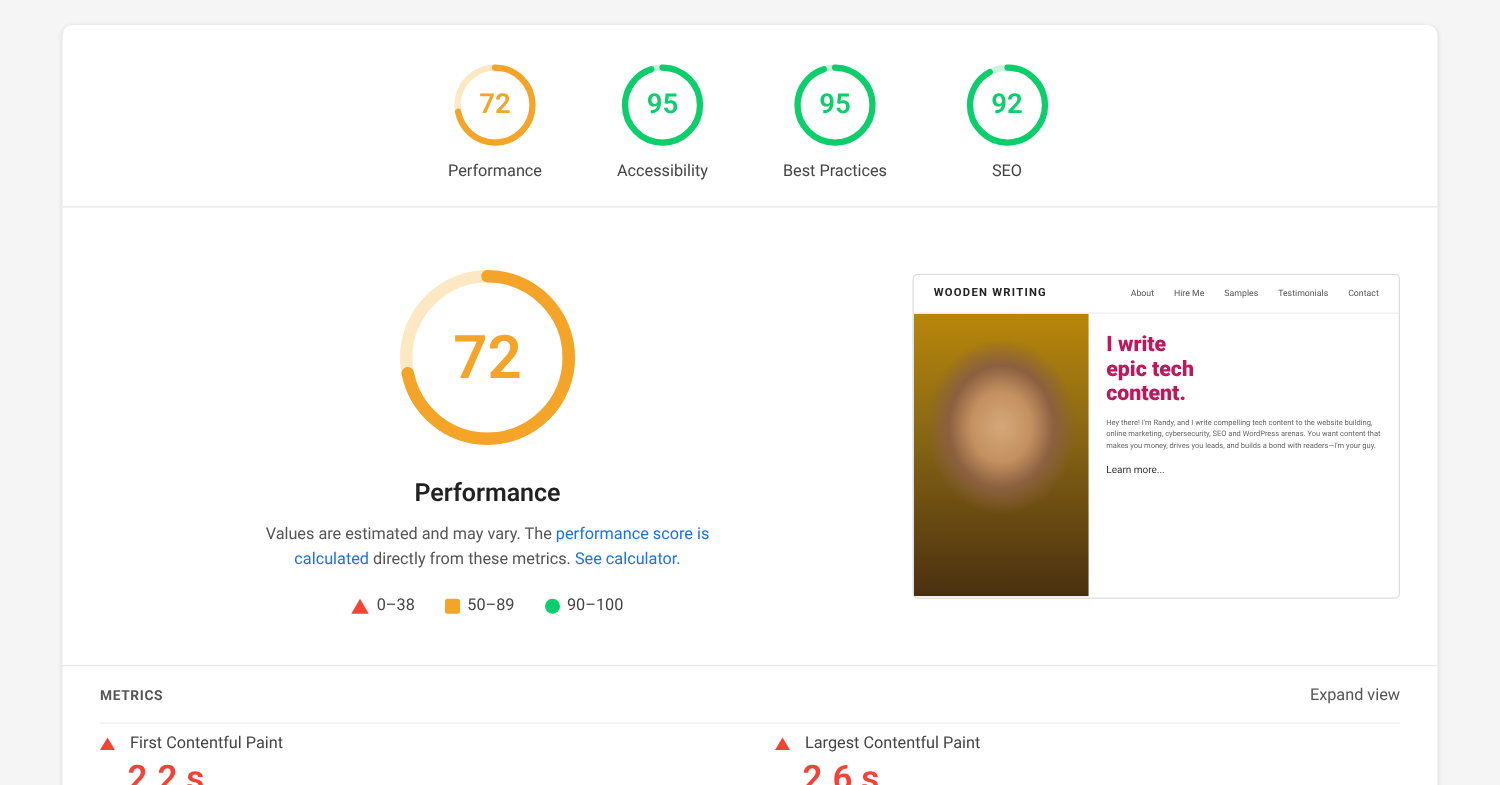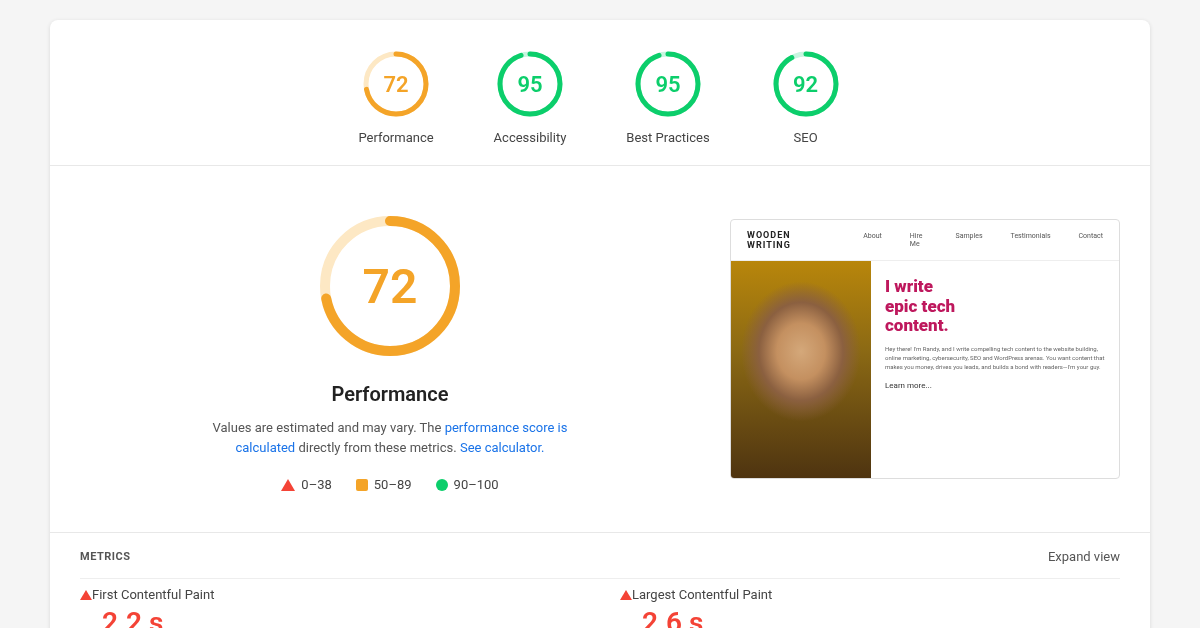--- a/index.html
+++ b/index.html
@@ -164,21 +164,21 @@
       border-bottom: 1px solid #eee;
     }
     .preview-logo {
       font-size: 9px;
       font-weight: 700;
       letter-spacing: 1px;
       color: #222;
     }
     .preview-nav-links {
       display: flex;
-      gap: 28px;
+      gap: 16px;
       font-size: 7px;
       color: #555;
       padding-left: 28px;
     }
     .preview-body {
       display: flex;
       height: calc(100% - 32px);
     }
     .preview-image {
       width: 140px;
@@ -247,21 +247,21 @@
     .metric-item {
       padding: 8px 0;
       border-top: 1px solid #eee;
     }
     .metric-item:nth-child(2) {
       padding-left: 20px;
     }
     .metric-header-row {
       display: flex;
       align-items: center;
-      gap: 0;
+      gap: 12px;
       margin-bottom: 4px;
     }
     .metric-triangle {
       width: 0;
       height: 0;
       border-left: 6px solid transparent;
       border-right: 6px solid transparent;
       border-bottom: 10px solid #f44336;
       flex-shrink: 0;
     }

